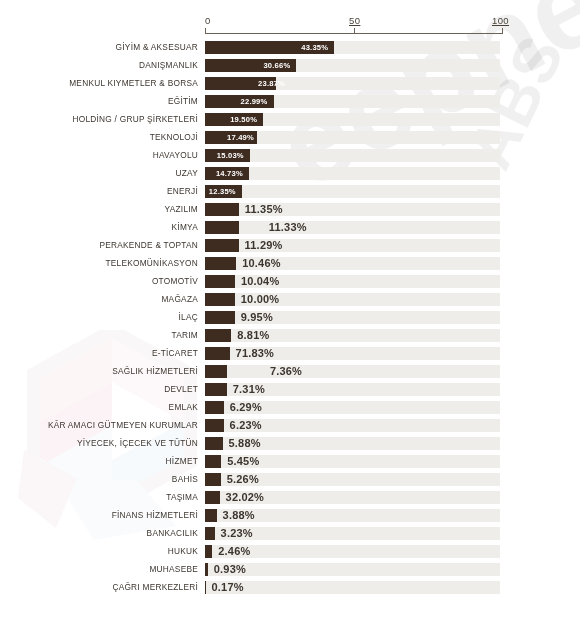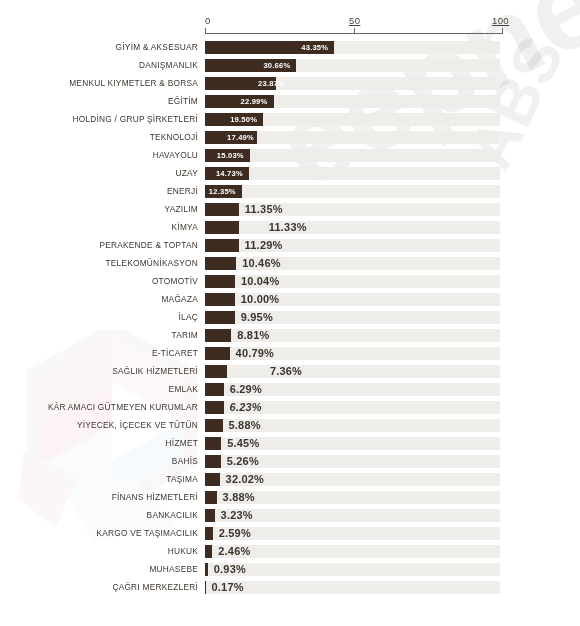--- a/index.html
+++ b/index.html
@@ -279,42 +279,49 @@
         <div class="track">
           <div class="bar" style="width: 26.3px;"></div>
         </div>
         <div class="val-out" style="left: 237.3px;">8.81%</div>
       </div>
       <div class="row">
         <div class="row-label">E-TİCARET</div>
         <div class="track">
           <div class="bar" style="width: 24.6px;"></div>
         </div>
-        <div class="val-out" style="left: 235.6px;">40.79%</div>
+        <div class="val-out" style="left: 235.6px;">71.83%</div>
       </div>
       <div class="row">
         <div class="row-label">SAĞLIK HİZMETLERİ</div>
         <div class="track">
           <div class="bar" style="width: 21.9px;"></div>
         </div>
         <div class="val-out" style="left: 232.9px; margin-left: 37px;">7.36%</div>
       </div>
       <div class="row">
+        <div class="row-label">DEVLET</div>
+        <div class="track">
+          <div class="bar" style="width: 21.8px;"></div>
+        </div>
+        <div class="val-out" style="left: 232.8px;">7.31%</div>
+      </div>
+      <div class="row">
         <div class="row-label">EMLAK</div>
         <div class="track">
           <div class="bar" style="width: 18.7px;"></div>
         </div>
         <div class="val-out" style="left: 229.7px;">6.29%</div>
       </div>
       <div class="row">
         <div class="row-label">KÂR AMACI GÜTMEYEN KURUMLAR</div>
         <div class="track">
           <div class="bar" style="width: 18.6px;"></div>
         </div>
-        <div class="val-out" style="left: 229.6px; font-style: italic;">6.23%</div>
+        <div class="val-out" style="left: 229.6px;">6.23%</div>
       </div>
       <div class="row">
         <div class="row-label">YİYECEK, İÇECEK VE TÜTÜN</div>
         <div class="track">
           <div class="bar" style="width: 17.5px;"></div>
         </div>
         <div class="val-out" style="left: 228.5px;">5.88%</div>
       </div>
       <div class="row">
         <div class="row-label">HİZMET</div>
@@ -345,27 +352,20 @@
         <div class="val-out" style="left: 222.6px;">3.88%</div>
       </div>
       <div class="row">
         <div class="row-label">BANKACILIK</div>
         <div class="track">
           <div class="bar" style="width: 9.6px;"></div>
         </div>
         <div class="val-out" style="left: 220.6px;">3.23%</div>
       </div>
       <div class="row">
-        <div class="row-label">KARGO VE TAŞIMACILIK</div>
-        <div class="track">
-          <div class="bar" style="width: 7.7px;"></div>
-        </div>
-        <div class="val-out" style="left: 218.7px;">2.59%</div>
-      </div>
-      <div class="row">
         <div class="row-label">HUKUK</div>
         <div class="track">
           <div class="bar" style="width: 7.3px;"></div>
         </div>
         <div class="val-out" style="left: 218.3px;">2.46%</div>
       </div>
       <div class="row">
         <div class="row-label">MUHASEBE</div>
         <div class="track">
           <div class="bar" style="width: 2.8px;"></div>

